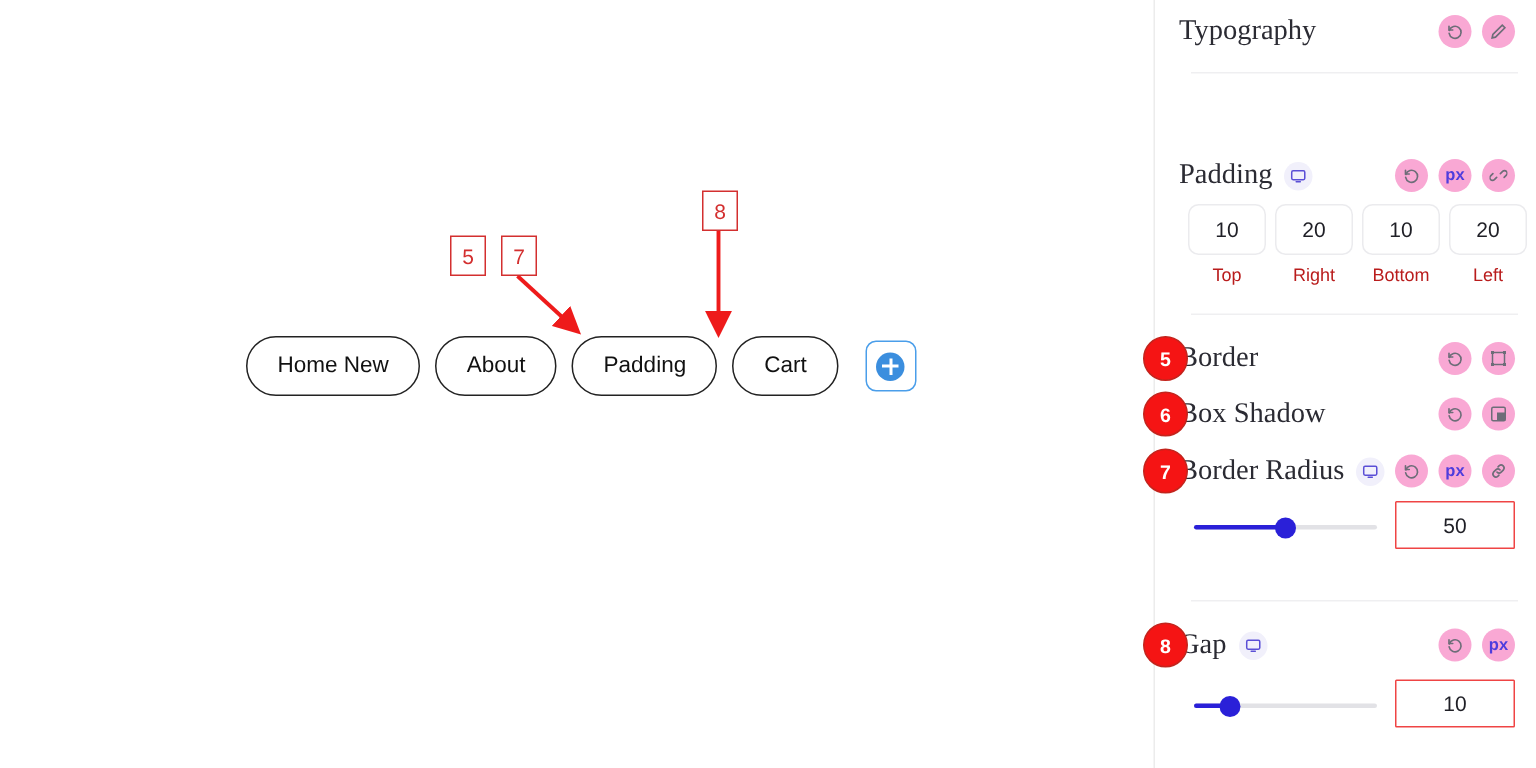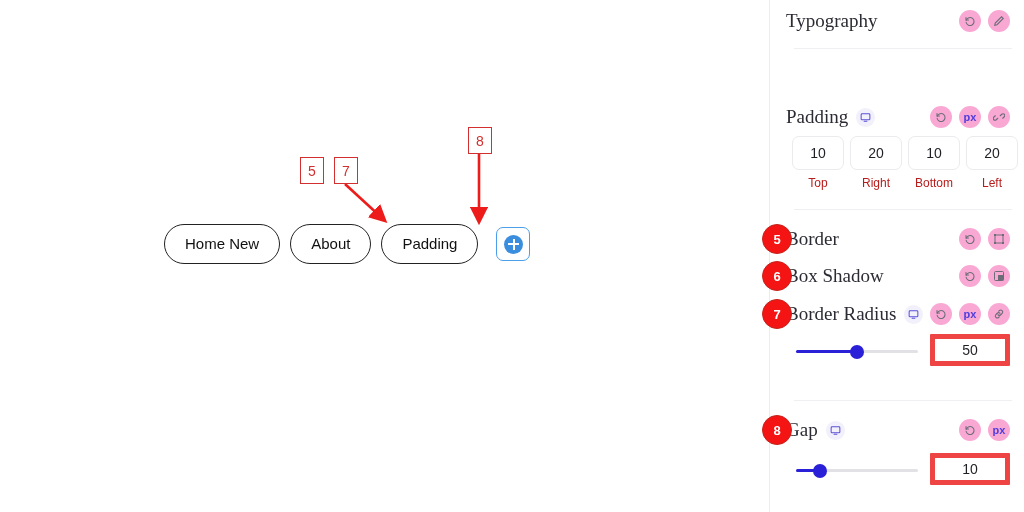--- a/index.html
+++ b/index.html
@@ -225,21 +225,21 @@
     top: -5.5px;
     width: 14px; height: 14px;
     border-radius: 50%;
     background: #2a20d8;
   }
   .val-box {
     position: absolute;
     left: 144px;
     top: 0;
     width: 80px; height: 32px;
-    border: 5px solid #ef4444;
+    border: 1px solid #ef4444;
     border-radius: 1px;
     background: #ffffff;
     display: flex;
     align-items: center;
     justify-content: center;
     font-size: 14px;
     color: #1f1f26;
     box-sizing: border-box;
     font-family: "Liberation Sans", sans-serif;
   }
@@ -263,20 +263,21 @@
 </style>
 </head>
 <body>
 
 <div id="canvas">
 
   <div class="nav-row">
     <div class="nav-pill">Home New</div>
     <div class="nav-pill">About</div>
     <div class="nav-pill">Padding</div>
+    <div class="nav-pill">Cart</div>
     <div class="add-btn">
       <div class="add-circle"></div>
     </div>
   </div>
 
   <svg class="anno-svg" viewBox="0 0 770 512">
     <defs>
       <marker id="ah" markerWidth="7" markerHeight="7" refX="4.2" refY="3.5" orient="auto">
         <path d="M0,0 L7,3.5 L0,7 z" fill="#ee1b1b"></path>
       </marker>

